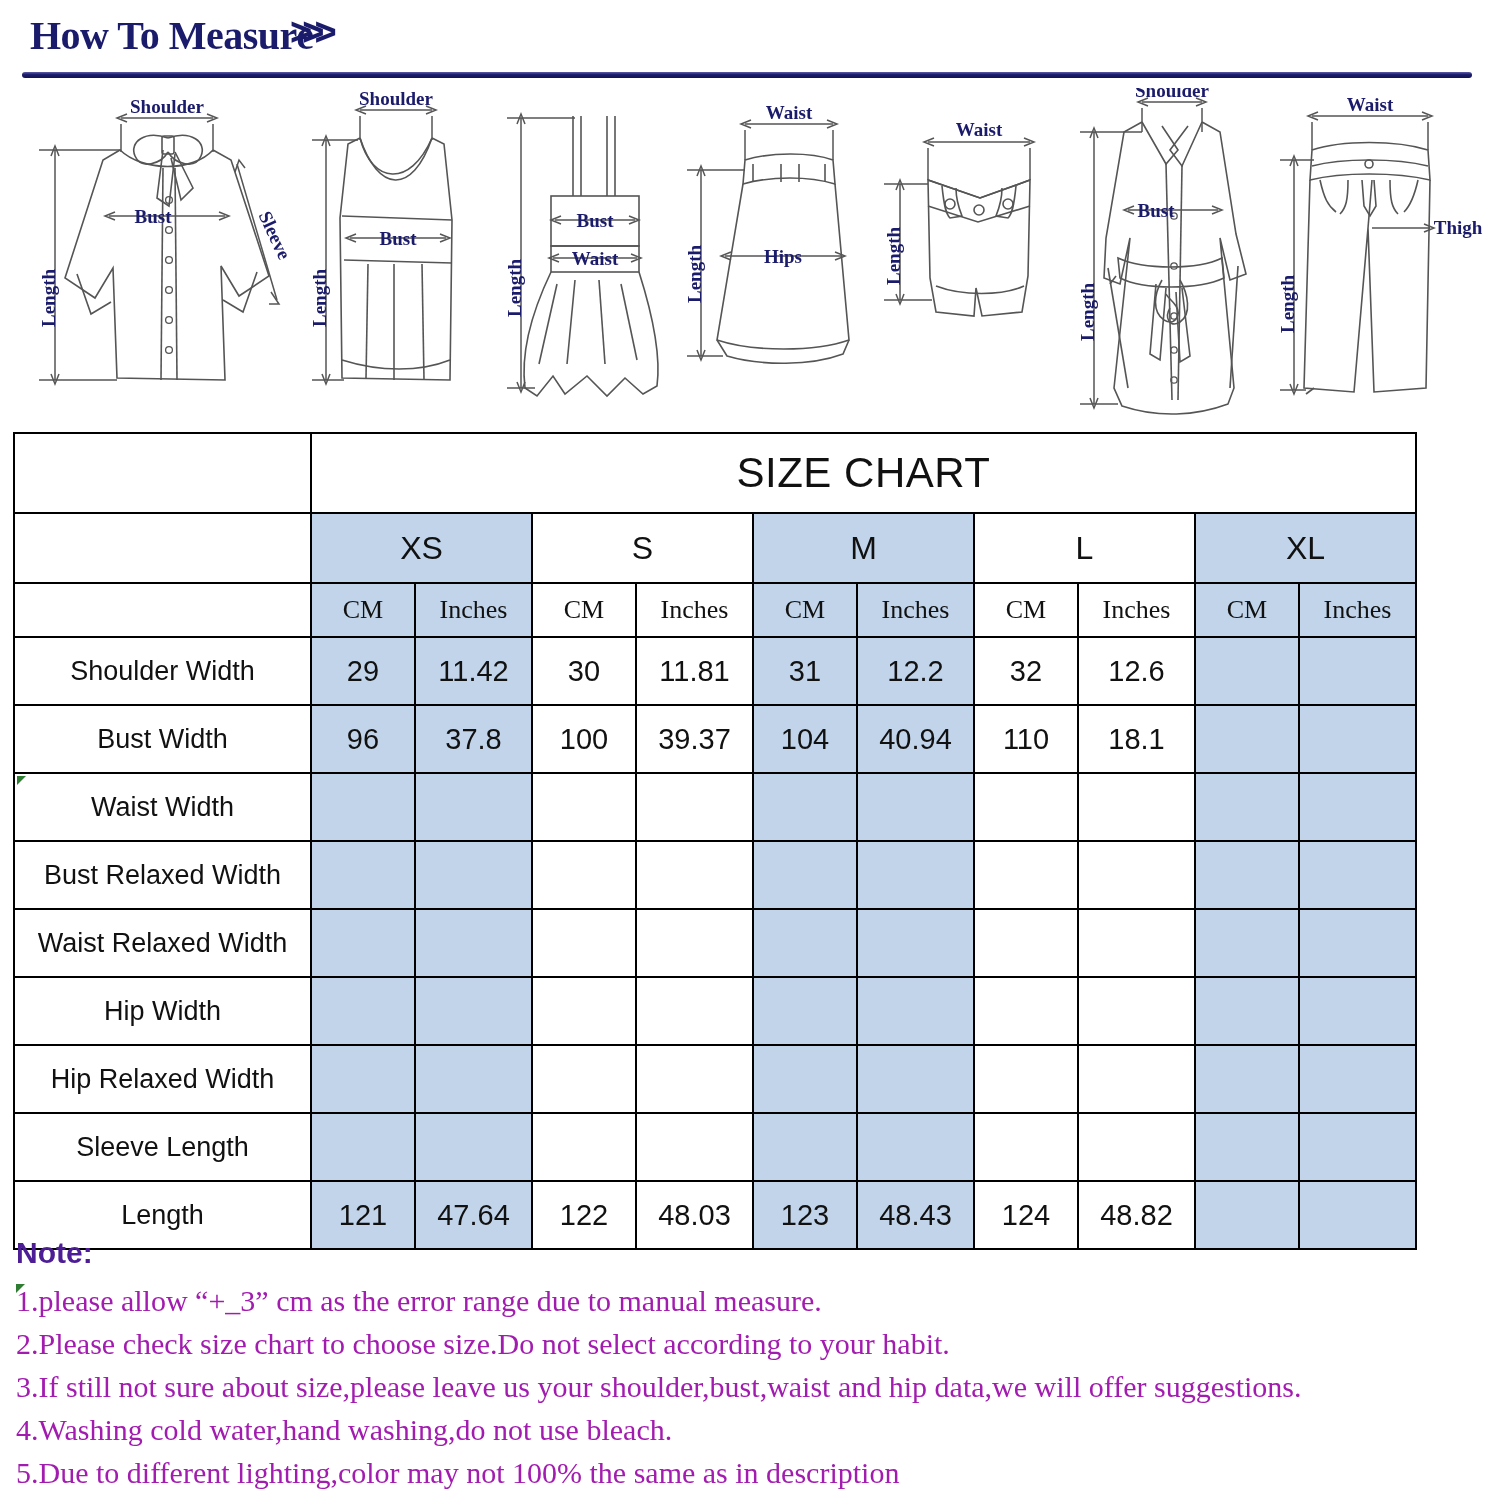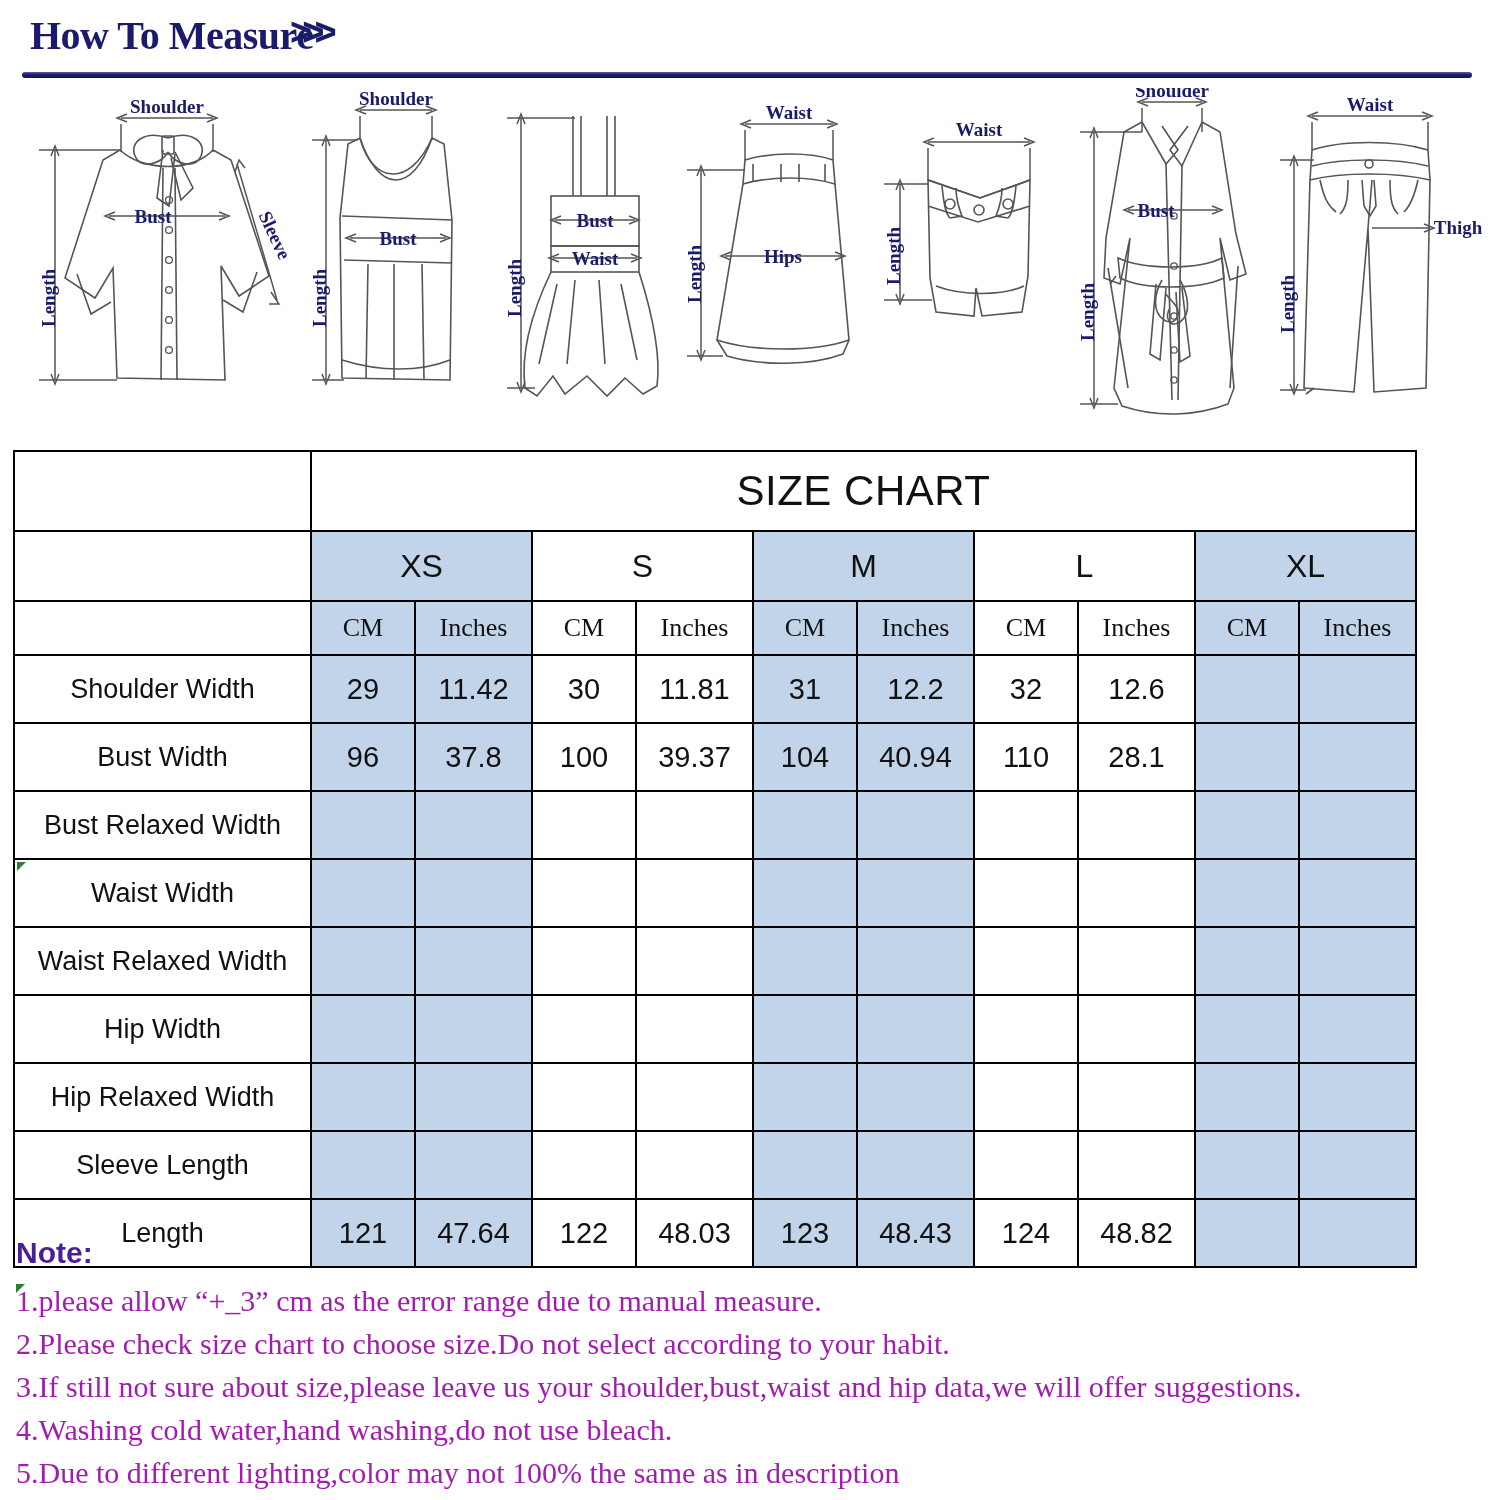--- a/index.html
+++ b/index.html
@@ -27,21 +27,21 @@
     border-radius:3px;
   }
 
   
   #diagram-strip{position:absolute;left:0;top:88px;width:1493px;height:350px;}
   .garment{position:absolute;top:0;height:350px;}
   .garment svg{display:block;}
 
   
   #size-table{
-    position:absolute;left:13px;top:450px;
+    position:absolute;left:13px;top:432px;
     width:1332px;
     border-collapse:collapse;
     table-layout:fixed;
   }
   #size-table td,#size-table th{
     border:2px solid #000000;
     padding:0;
     text-align:center;
     vertical-align:middle;
     font-weight:normal;
@@ -436,44 +436,44 @@
 
     <tr>
       <td class="rowlabel white">Bust Width</td>
       <td class="valcell blue">96</td>
       <td class="valcell blue">37.8</td>
       <td class="valcell white">100</td>
       <td class="valcell white">39.37</td>
       <td class="valcell blue">104</td>
       <td class="valcell blue">40.94</td>
       <td class="valcell white">110</td>
-      <td class="valcell white">28.1</td>
-      <td class="valcell blue"></td>
-      <td class="valcell blue"></td>
-    </tr>
-
-    <tr>
-      <td class="rowlabel white">Bust Relaxed Width</td>
-      <td class="valcell blue"></td>
-      <td class="valcell blue"></td>
-      <td class="valcell white"></td>
-      <td class="valcell white"></td>
-      <td class="valcell blue"></td>
-      <td class="valcell blue"></td>
-      <td class="valcell white"></td>
-      <td class="valcell white"></td>
+      <td class="valcell white">18.1</td>
       <td class="valcell blue"></td>
       <td class="valcell blue"></td>
     </tr>
 
     <tr>
       <td class="rowlabel white">
         <span class="greenmark"></span>
         <span>Waist Width</span>
       </td>
+      <td class="valcell blue"></td>
+      <td class="valcell blue"></td>
+      <td class="valcell white"></td>
+      <td class="valcell white"></td>
+      <td class="valcell blue"></td>
+      <td class="valcell blue"></td>
+      <td class="valcell white"></td>
+      <td class="valcell white"></td>
+      <td class="valcell blue"></td>
+      <td class="valcell blue"></td>
+    </tr>
+
+    <tr>
+      <td class="rowlabel white">Bust Relaxed Width</td>
       <td class="valcell blue"></td>
       <td class="valcell blue"></td>
       <td class="valcell white"></td>
       <td class="valcell white"></td>
       <td class="valcell blue"></td>
       <td class="valcell blue"></td>
       <td class="valcell white"></td>
       <td class="valcell white"></td>
       <td class="valcell blue"></td>
       <td class="valcell blue"></td>

